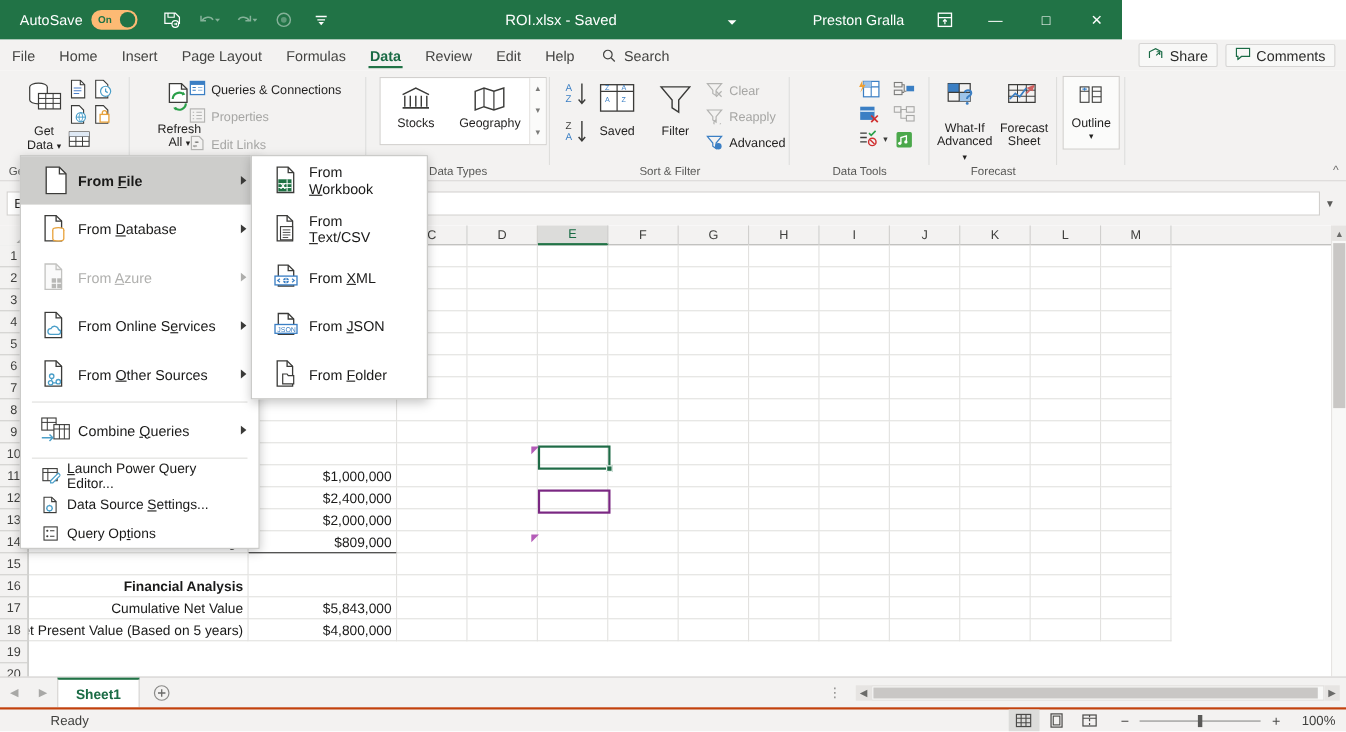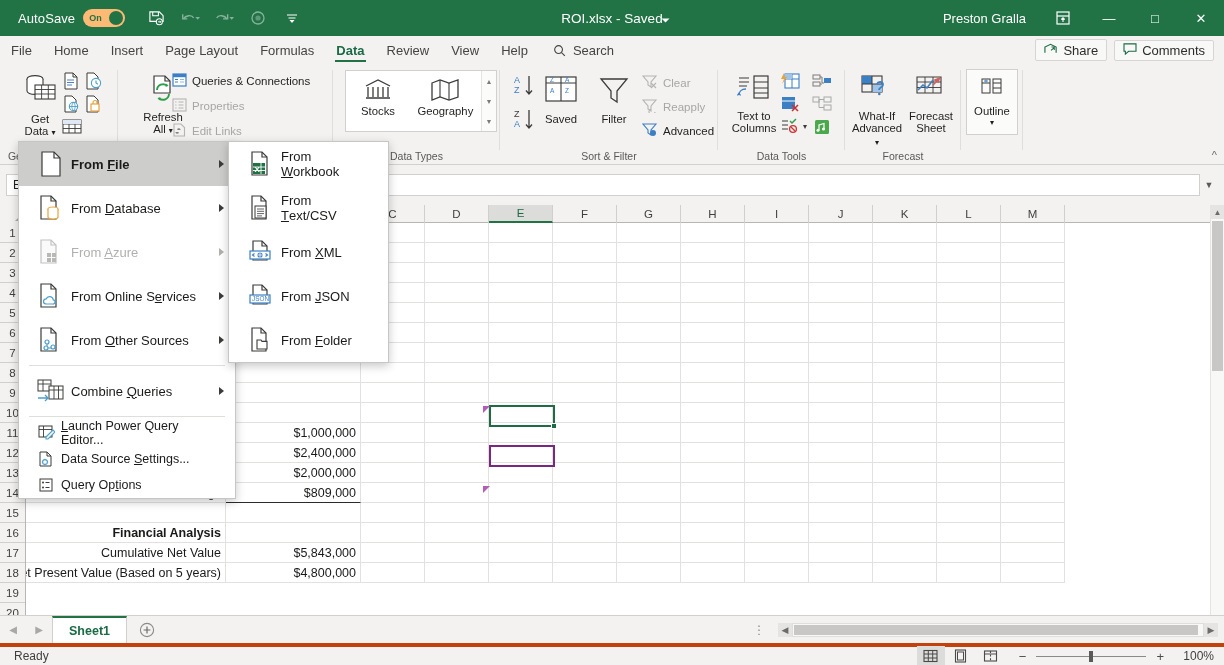--- a/index.html
+++ b/index.html
@@ -9,21 +9,21 @@
     overflow: hidden;
     font-family: "Liberation Sans", sans-serif;
     font-size: 12px;
     background: #fff;
     -webkit-font-smoothing: antialiased;
   }
   #app { position: relative; width: 1224px; height: 665px; }
 
   
   .titlebar {
-    position: absolute; left: 0; top: 0; width: 1224px; height: 36px;
+    position: absolute; left: 0; top: 0; width: 1020px; height: 36px;
     background: #217346; color: #fff;
     display: flex; align-items: center;
   }
   .autosave-wrap { display: flex; align-items: center; margin-left: 18px; }
   .autosave-label { font-size: 13px; color: #fff; margin-right: 8px; letter-spacing: .1px; }
   .toggle {
     width: 42px; height: 18px; border-radius: 9px; background: #fdba74;
     position: relative; display: flex; align-items: center;
   }
   .toggle .tg-txt { font-size: 9px; color: #217346; margin-left: 6px; font-weight: bold; }
@@ -207,21 +207,21 @@
   .addsheet { width: 40px; display: flex; align-items: center; justify-content: center; color: #6b6b69; }
   .hscroll-wrap { margin-left: auto; display: flex; align-items: center; height: 28px; padding-right: 6px; }
   .hsdots { color: #8a8a88; font-size: 12px; margin-right: 12px; letter-spacing: 1px; }
   .hsbtn { width: 14px; text-align: center; color: #6b6b69; font-size: 9px; background: #e6e4e2; height: 14px;
            display:flex; align-items:center; justify-content:center; }
   .hstrack { width: 412px; height: 14px; background: #f8f8f7; border: 1px solid #e0dedc; position: relative; }
   .hsthumb { position: absolute; left: 1px; top: 1px; width: 404px; height: 10px; background: #c9c7c5; }
 
   .statusbar {
     position: absolute; left: 0; top: 643px; width: 1224px; height: 22px;
-    background: #f3f2f1; border-top: 4px solid #c2410c; display: flex; align-items: center;
+    background: #f3f2f1; border-top: 2px solid #c2410c; display: flex; align-items: center; padding-left: 32px;
   }
   .status-text { font-size: 12px; color: #3f3f3d; margin-left: 14px; }
   .sb-right { margin-left: auto; display: flex; align-items: center; padding-right: 10px; gap: 2px; }
   .viewbtn { width: 28px; height: 20px; display: flex; align-items: center; justify-content: center; color: #4a4a48; }
   .viewbtn.active { background: #dcdcda; }
   .zoomslider { display: flex; align-items: center; margin-left: 12px; }
   .zs-track { width: 110px; height: 1px; background: #8a8a88; position: relative; margin: 0 10px; }
   .zs-knob { position: absolute; left: 53px; top: -5px; width: 4px; height: 11px; background: #5a5a58; }
   .zs-sign { color: #4a4a48; font-size: 13px; }
   .zoomval { font-size: 12px; color: #3f3f3d; width: 42px; text-align: right; margin-left: 6px; }
@@ -304,21 +304,21 @@
   </div>
 
   <div class="menubar">
     <div class="mtab">File</div>
     <div class="mtab">Home</div>
     <div class="mtab">Insert</div>
     <div class="mtab">Page Layout</div>
     <div class="mtab">Formulas</div>
     <div class="mtab active">Data</div>
     <div class="mtab">Review</div>
-    <div class="mtab">View</div>
+    <div class="mtab">Edit</div>
     <div class="mtab">Help</div>
     <div class="searchbox">
       <span class="mag">
         <svg width="13" height="13" viewBox="0 0 14 14">
             <circle cx="6" cy="6" r="4.2" fill="none" stroke="#444442" stroke-width="1.2"></circle>
             <path d="M9.2 9.2l3.6 3.6" stroke="#444442" stroke-width="1.2"></path>
           </svg>
       </span>
       <span>Search</span>
     </div>
@@ -537,32 +537,20 @@
               <circle cx="11" cy="11" r="3" fill="#3b7fc4"></circle>
             </svg>
         </span>
         <span>Advanced</span>
       </div>
       <div class="glabel">Sort &amp; Filter</div>
       <div class="gsep" style="left:217px;"></div>
     </div>
 
     <div class="rgroup" style="left:718px;width:127px;">
-      <div class="bigbtn" style="position:absolute;left:8px;top:5px;width:56px;">
-        <span class="ico">
-          <svg width="34" height="30" viewBox="0 0 34 30">
-              <path d="M2 4h10M2 8h10M2 12h8" stroke="#3b3b39" stroke-width="1.2"></path>
-              <path d="M9 15c-5 0-7 3-7 6M2 19l-1.5 2.5M2 19l1.5 2.5" stroke="#3b7fc4" stroke-width="1.3" fill="none"></path>
-              <rect x="17" y="2" width="14" height="22" fill="none" stroke="#3b3b39" stroke-width="1.2"></rect>
-              <path d="M17 8h14M17 14h14M17 19h14" stroke="#3b3b39" stroke-width="1"></path>
-            </svg>
-        </span>
-        <span>Text to</span>
-        <span>Columns</span>
-      </div>
       <div style="position:absolute;left:62px;top:8px;">
         <svg width="20" height="18" viewBox="0 0 20 18">
             <rect x="5" y="2" width="14" height="14" fill="#fff" stroke="#3b7fc4" stroke-width="1.1"></rect>
             <path d="M5 7h14M12 2v14" stroke="#3b7fc4" stroke-width="1"></path>
             <rect x="5" y="2" width="7" height="5" fill="#9fc4e8"></rect>
             <path d="M4 1l-3 6h3l-2 5 5-7H4z" fill="#f0a030"></path>
           </svg>
       </div>
       <div style="position:absolute;left:62px;top:31px;">
         <svg width="20" height="18" viewBox="0 0 20 18">

